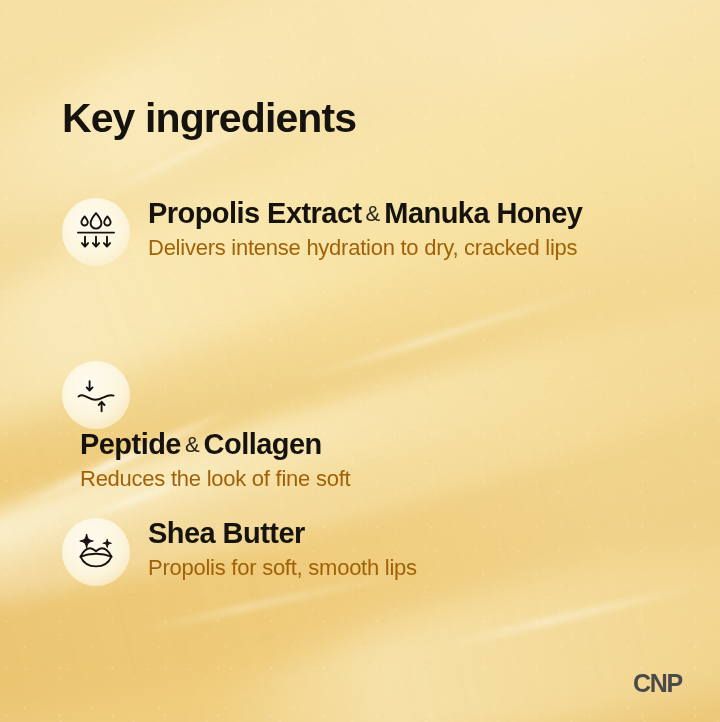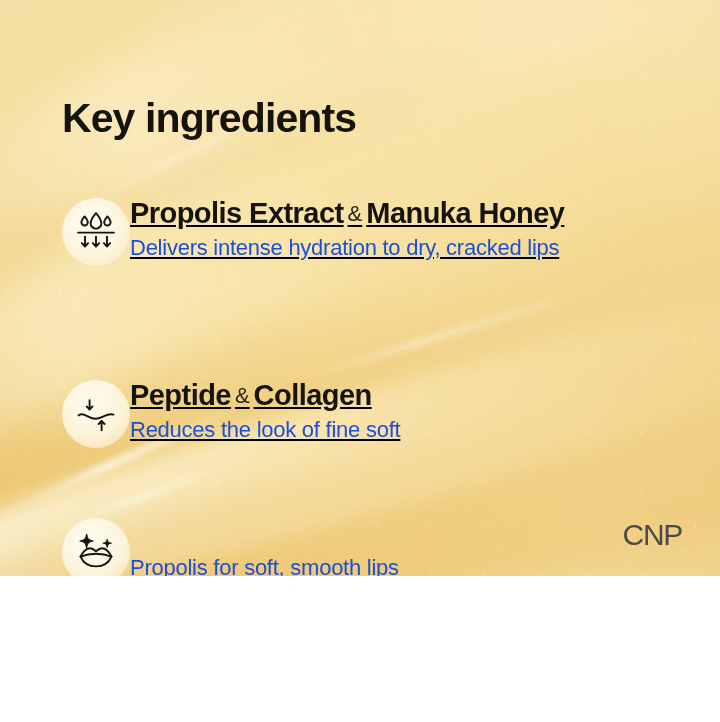--- a/index.html
+++ b/index.html
@@ -11,21 +11,21 @@
     width: 720px;
     height: 722px;
     font-family: "Liberation Sans", sans-serif;
     overflow: hidden;
   }
 
   
   .canvas {
     position: relative;
     width: 720px;
-    height: 576px;
+    height: 722px;
     overflow: hidden;
     background: #f3d998;
   }
 
   
   .bg-base {
     position: absolute;
     inset: 0;
     background:
       radial-gradient(ellipse 70% 50% at 78% 8%,  rgba(250,233,186,0.95) 0%, rgba(250,233,186,0) 65%),
@@ -156,43 +156,43 @@
     white-space: nowrap;
   }
 
   .ingredient {
     position: absolute;
     left: 62px;
     display: flex;
     align-items: flex-start;
   }
   .ing-1 { top: 198px; }
-  .ing-2 { top: 380px; }
+  .ing-2 { top: 361px; flex-direction: column; }
   .ing-3 { top: 518px; }
 
   .icon-badge {
     flex: 0 0 auto;
     width: 68px;
     height: 68px;
     border-radius: 50%;
     background: radial-gradient(circle at 42% 36%,
                  rgba(255,253,244,0.95) 0%,
                  rgba(253,248,229,0.88) 55%,
                  rgba(250,240,208,0.62) 85%,
                  rgba(250,240,208,0.18) 100%);
     display: flex;
     align-items: center;
     justify-content: center;
     margin-top: 0px;
   }
   .icon-badge svg { display: block; }
 
   .ing-text {
+    margin-left: 18px;
     padding-top: 0px;
-    text-decoration: underline;
   }
   .ing-title {
     font-size: 29px;
     font-weight: 700;
     letter-spacing: -0.55px;
     color: #16130f;
     line-height: 1.08;
     white-space: nowrap;
   }
   .ing-title .amp {
@@ -202,31 +202,31 @@
     padding: 0 4px;
     position: relative;
     top: -2px;
     color: #2a2620;
   }
   .ing-desc {
     margin-top: 5px;
     font-size: 22px;
     font-weight: 400;
     letter-spacing: -0.25px;
-    color: #1d4ed8;
+    color: #a16207;
     line-height: 1.30;
     max-width: 480px;
   }
 
   .brand-logo {
     position: absolute;
     right: 38px;
     bottom: 24px;
-    font-size: 30px;
-    font-weight: 400;
+    font-size: 25px;
+    font-weight: 700;
     letter-spacing: -1.3px;
     color: #4a4a4a;
   }
 </style>
 </head>
 <body>
 
 <div class="canvas">
 
   <div class="bg-base"></div>
@@ -303,21 +303,21 @@
                    C11.9 12.9 10.7 11.7 6.0 11.0
                    C10.7 10.3 11.9 9.1 12.6 4.2 Z" fill="#16130f" stroke-width="1.1"></path>
 
           <path d="M33.2 9.2 C33.6 12.2 34.3 12.9 37.3 13.3
                    C34.3 13.7 33.6 14.4 33.2 17.4
                    C32.8 14.4 32.1 13.7 29.1 13.3
                    C32.1 12.9 32.8 12.2 33.2 9.2 Z" fill="#16130f" stroke-width="1.1"></path>
         </svg>
       </div>
       <div class="ing-text">
-        <div class="ing-title"><span class="amp"></span><span></span></div>
+        <div class="ing-title"><span>Shea Butter</span><span class="amp"></span><span></span></div>
         <div class="ing-desc">Propolis for soft, smooth lips</div>
       </div>
     </div>
 
     <div class="brand-logo">CNP</div>
 
   </div>
 </div>
 
 </body></html>

